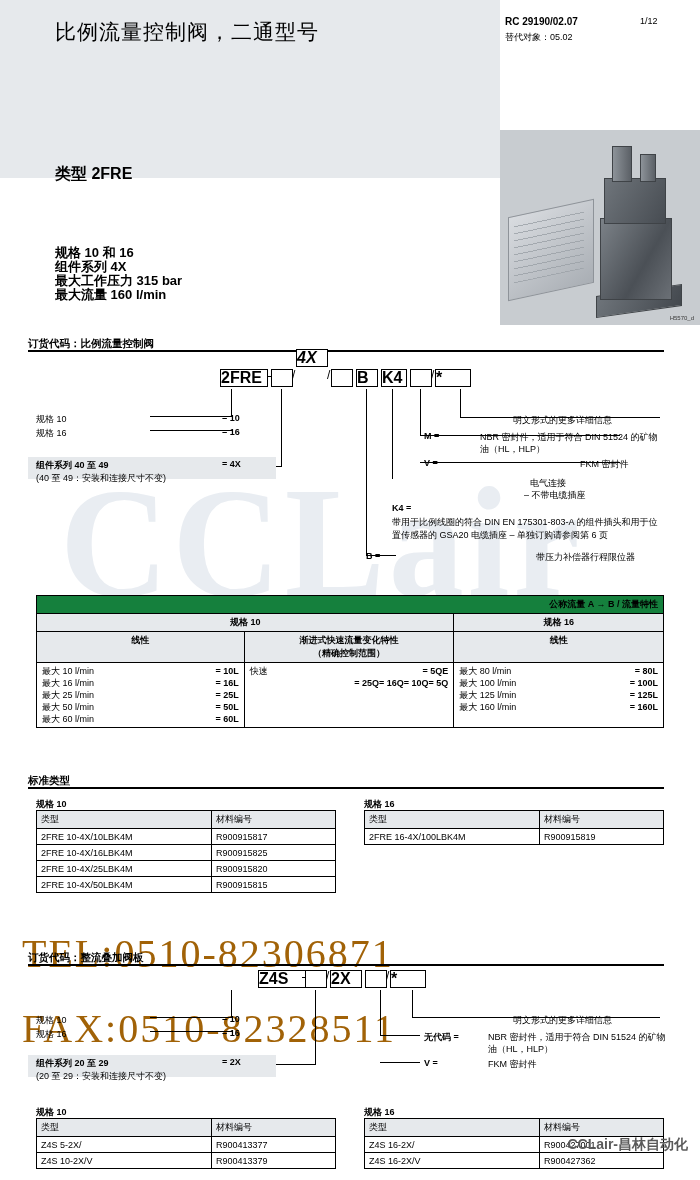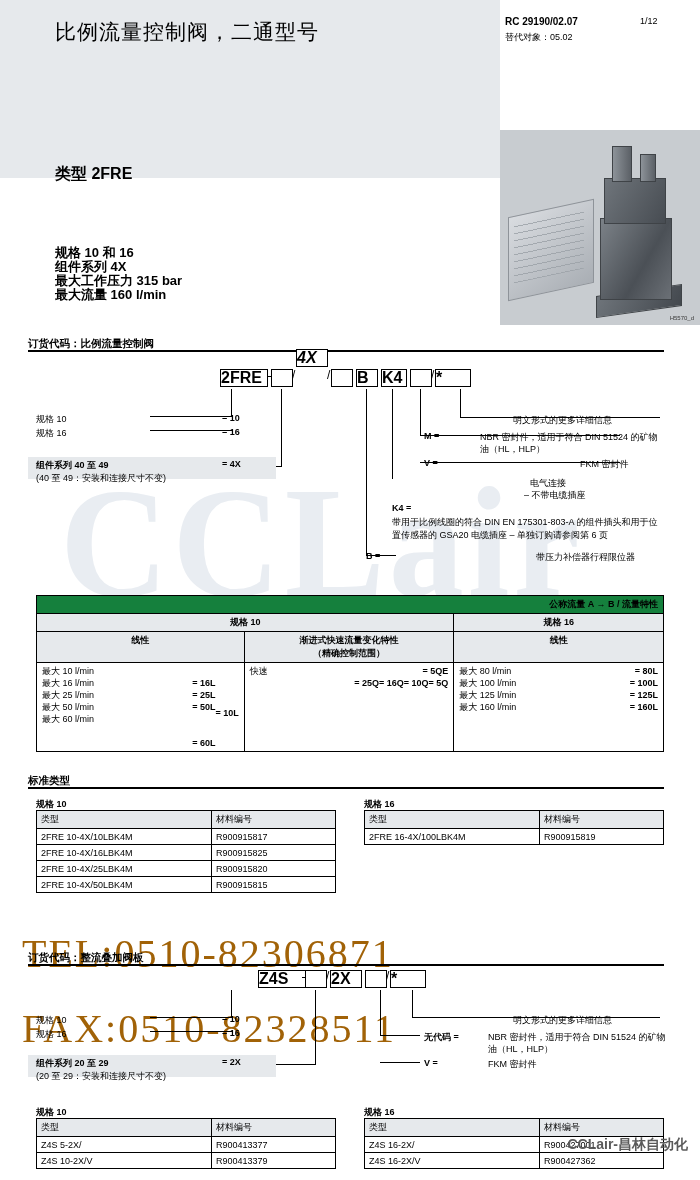--- a/index.html
+++ b/index.html
@@ -272,29 +272,29 @@
   </tr>
   <tr>
     <td class="sub" style="width:208px;">线性</td>
     <td class="sub" style="width:210px; white-space:pre-line;">渐进式快速流量变化特性
 （精确控制范围）</td>
     <td class="sub">线性</td>
   </tr>
   <tr>
     <td class="rowline">
       <div><span>最大 10 l/min</span>
-           <span class="bold" style="float:right;margin-top:42px;">= 10L</span></div>
+           <span class="bold" style="float:right;">= 10L</span></div>
       <div><span>最大 16 l/min</span>
            <span class="bold" style="float:right;">= 16L</span></div>
       <div><span>最大 25 l/min</span>
            <span class="bold" style="float:right;">= 25L</span></div>
       <div><span>最大 50 l/min</span>
            <span class="bold" style="float:right;">= 50L</span></div>
       <div><span>最大 60 l/min</span>
-           <span class="bold" style="float:right;margin-top:24px;">= 60L</span></div>
+           <span class="bold" style="float:right;">= 60L</span></div>
     </td>
     <td class="rowline">
       <div><span>快速</span>
            <span class="bold" style="float:right;">= 5QE</span></div>
       <div><span></span>
            <span class="bold" style="float:right;">= 5Q</span></div>
       <div><span></span>
            <span class="bold" style="float:right;">= 10Q</span></div>
       <div><span></span>
            <span class="bold" style="float:right;">= 16Q</span></div>

